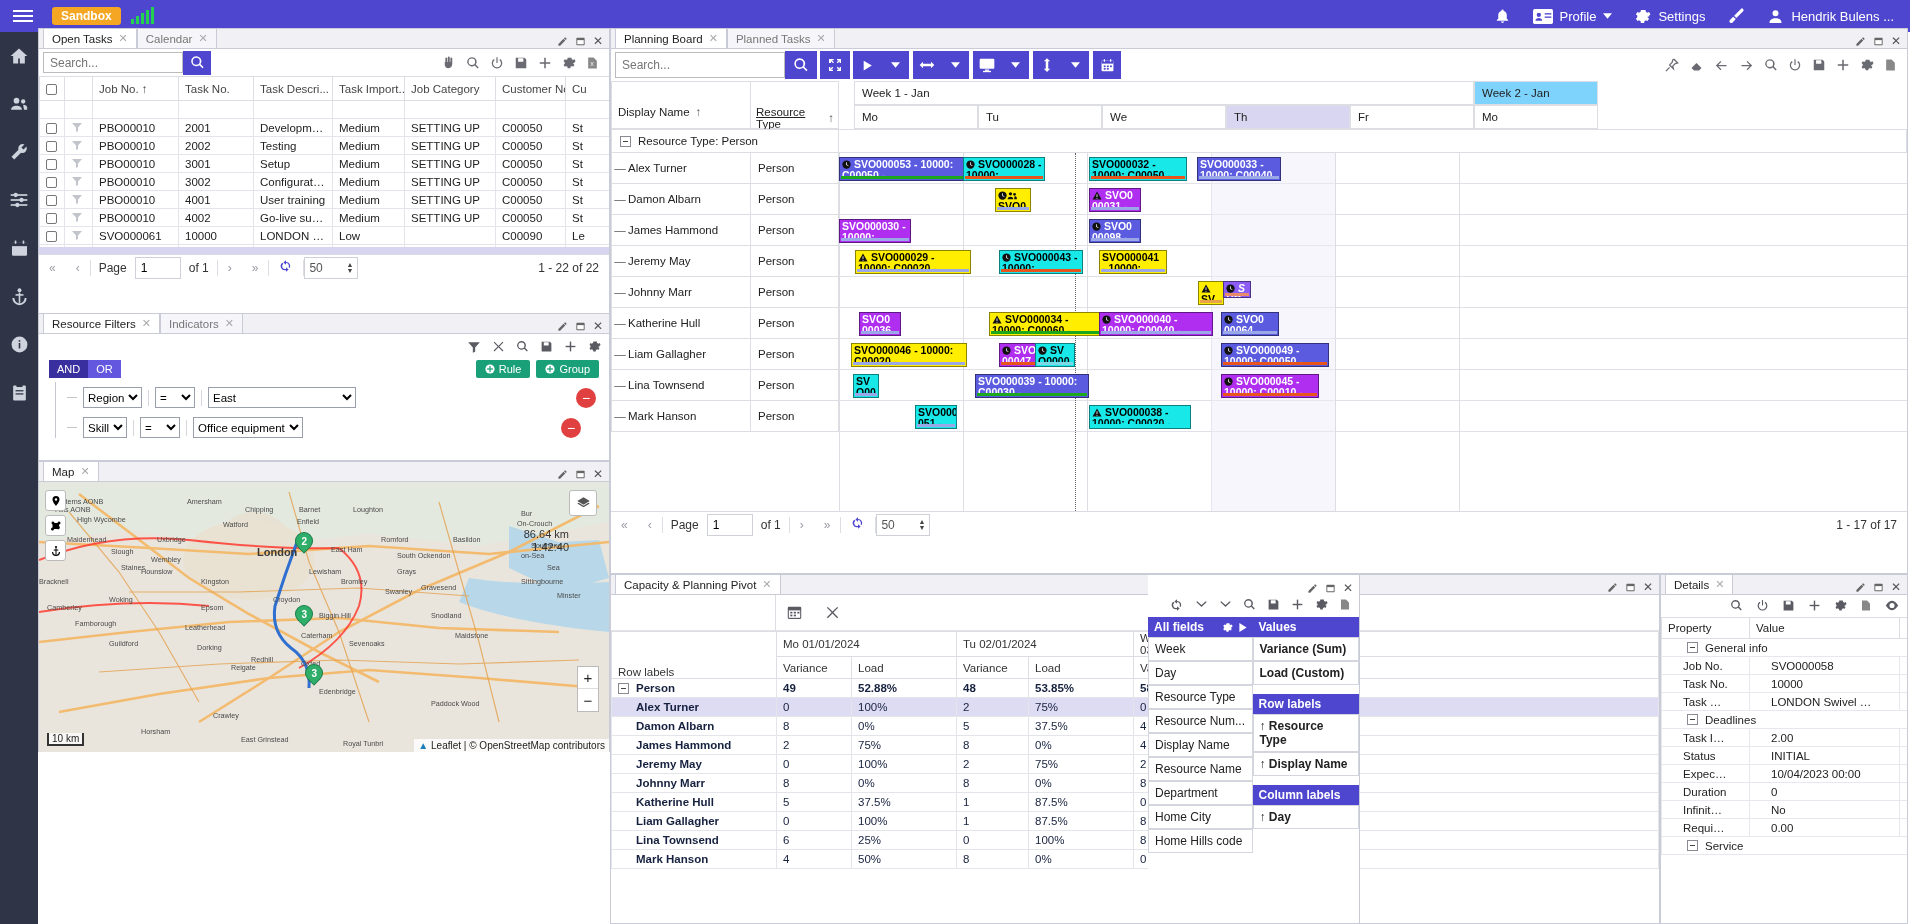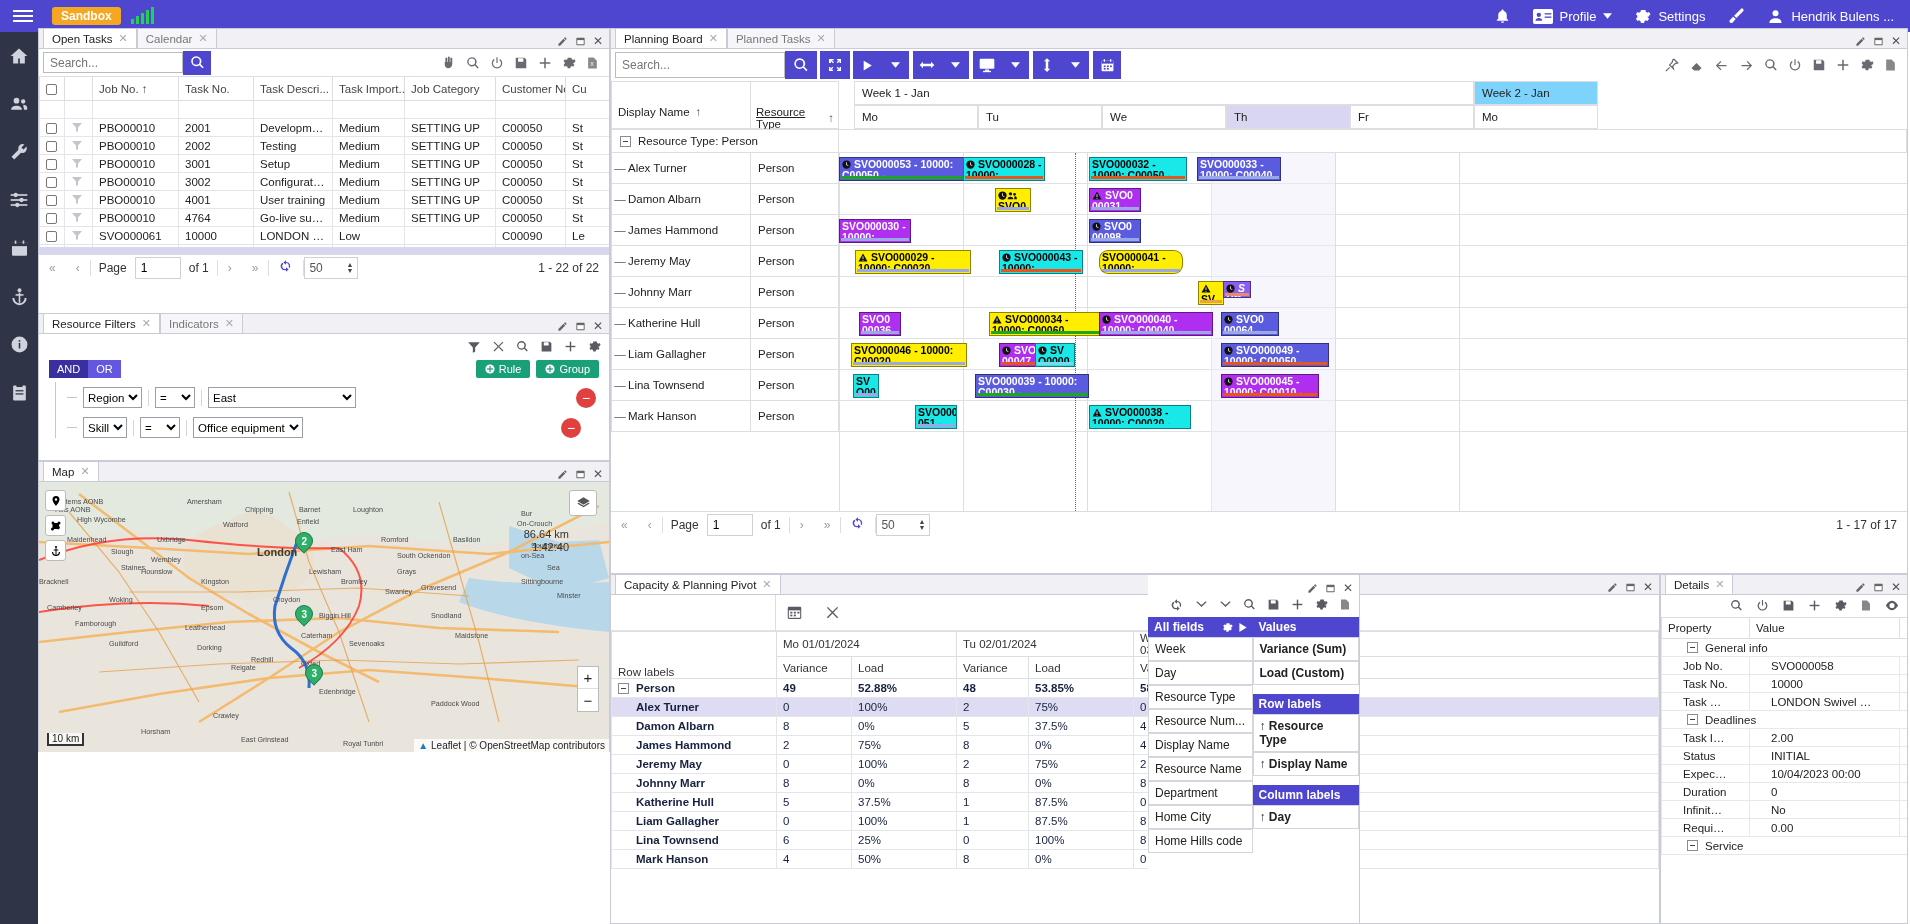--- a/index.html
+++ b/index.html
@@ -412,21 +412,21 @@
               <td>SETTING UP</td>
               <td>C00050</td>
               <td>St</td>
             </tr>
             <tr>
               <td><span class="chk"></span></td>
               <td><svg width="12" height="12" viewBox="0 0 24 24">
                   <path d="M2 4h20l-8 9v7l-4 2v-9z" fill="#c3c5cd"></path>
                 </svg></td>
               <td>PBO00010</td>
-              <td>4764</td>
+              <td>4002</td>
               <td>Go-live support</td>
               <td>Medium</td>
               <td>SETTING UP</td>
               <td>C00050</td>
               <td>St</td>
             </tr>
             <tr>
               <td><span class="chk"></span></td>
               <td><svg width="12" height="12" viewBox="0 0 24 24">
                   <path d="M2 4h20l-8 9v7l-4 2v-9z" fill="#c3c5cd"></path>
@@ -999,21 +999,21 @@
             </svg> SVO0 00098 -<span class="bar" style="background:#9aa8e8"></span></div>
           <div class="gantt-task" style="left:16px;top:97px;width:116px;height:24px;background:#ffee00;color:#000000;"><svg width="10" height="9" viewBox="0 0 24 22" style="vertical-align:-1px">
               <path d="M12 1L23 21H1z" fill="#111"></path>
               <rect x="11" y="8" width="2" height="7" fill="#fff"></rect>
               <rect x="11" y="17" width="2" height="2" fill="#fff"></rect>
             </svg> SVO000029 - 10000: C00020 -<span class="bar" style="background:#9aa8e8"></span></div>
           <div class="gantt-task" style="left:160px;top:97px;width:84px;height:24px;background:#19e8e8;color:#000000;"><svg width="9" height="9" viewBox="0 0 24 24" style="vertical-align:-1px">
               <circle cx="12" cy="12" r="11" fill="#111"></circle>
               <path d="M12 6v7l5 2" stroke="#fff" stroke-width="2" fill="none"></path>
             </svg> SVO000043 - 10000:<span class="bar" style="background:#e8551c"></span></div>
-          <div class="gantt-task" style="left:260px;top:97px;width:84px;height:24px;background:#ffee00;color:#000000;border-radius:9px;"> SVO000041 - 10000:<span class="bar" style="background:#9aa8e8"></span></div>
+          <div class="gantt-task" style="left:260px;top:97px;width:68px;height:24px;background:#ffee00;color:#000000;"> SVO000041 - 10000:<span class="bar" style="background:#9aa8e8"></span></div>
           <div class="gantt-task" style="left:359px;top:128px;width:26px;height:24px;background:#ffee00;color:#000000;"><svg width="10" height="9" viewBox="0 0 24 22" style="vertical-align:-1px">
               <path d="M12 1L23 21H1z" fill="#111"></path>
               <rect x="11" y="8" width="2" height="7" fill="#fff"></rect>
               <rect x="11" y="17" width="2" height="2" fill="#fff"></rect>
             </svg> SV<span class="bar" style="background:#e8a24a"></span></div>
           <div class="gantt-task" style="left:384px;top:128px;width:28px;height:17px;background:#8b5cf6;color:#ffffff;font-style:italic;"><svg width="9" height="9" viewBox="0 0 24 24" style="vertical-align:-1px">
               <circle cx="12" cy="12" r="11" fill="#111"></circle>
               <path d="M12 6v7l5 2" stroke="#fff" stroke-width="2" fill="none"></path>
             </svg> S VO<span class="bar" style="background:#e88b6a"></span></div>
           <div class="gantt-task" style="left:20px;top:159px;width:42px;height:24px;background:#b02ef0;color:#ffffff;"> SVO0 00036<span class="bar" style="background:#9aa8e8"></span></div>

